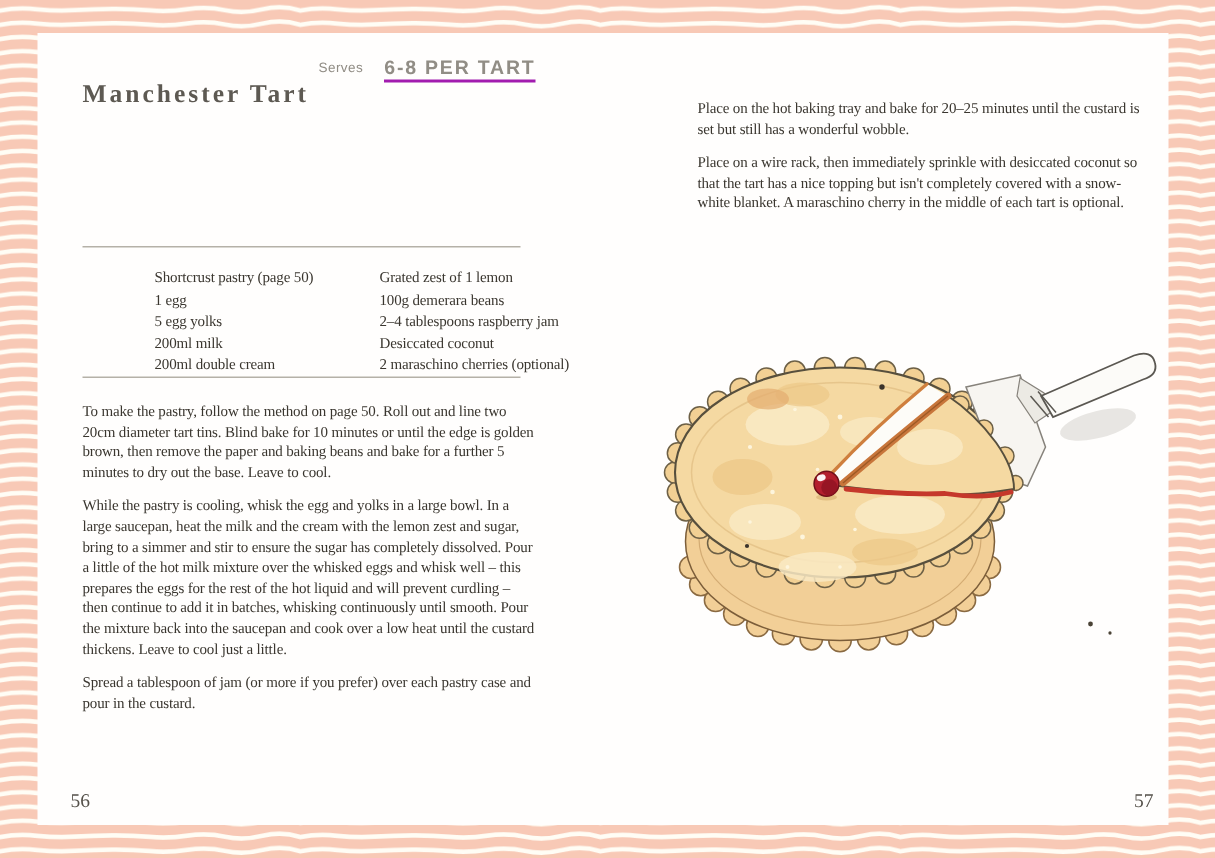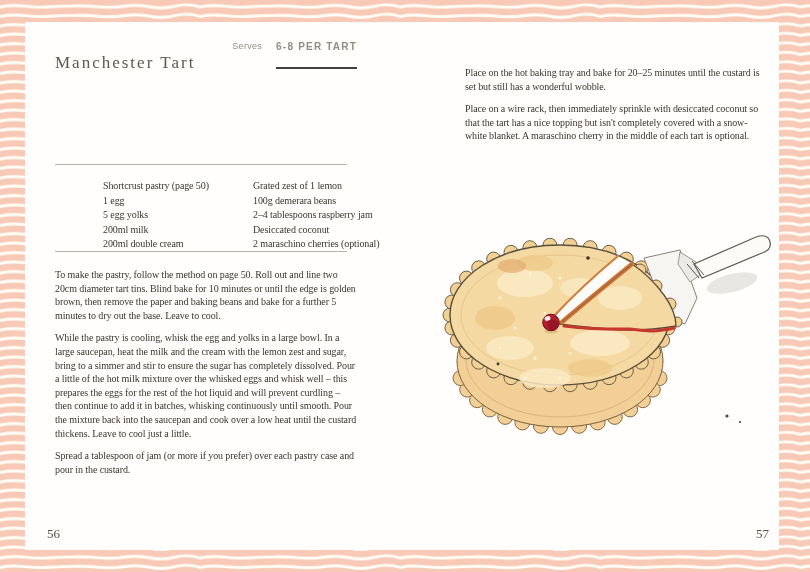--- a/index.html
+++ b/index.html
@@ -5,23 +5,23 @@
   html,body{margin:0;padding:0;background:#e9e4de;}
   .stage{position:relative;width:810px;height:572px;overflow:hidden;
          font-family:"Liberation Serif",serif;-webkit-font-smoothing:antialiased;}
   .stripes-bg{position:absolute;left:0;top:0;width:810px;height:572px;display:block;}
   .page{position:absolute;left:25px;top:22px;width:754px;height:528px;background:#fffefd;}
 
   
   .serves-block{position:absolute;left:30px;top:14px;width:302px;text-align:right;
                 font-family:"Liberation Sans",sans-serif;color:#918d85;white-space:nowrap;}
   .serves-label{font-size:9px;letter-spacing:.3px;margin-right:14px;vertical-align:1px;}
-  .serves-value{font-size:10px;font-weight:bold;letter-spacing:1.2px;
-                border-bottom:2px solid #404040;padding-bottom:15px;}
-  .recipe-title{position:absolute;left:30px;top:31px;font-size:17px;font-weight:normal;
+  .serves-value{font-size:13px;font-weight:bold;letter-spacing:1.2px;
+                border-bottom:2px solid #a21caf;padding-bottom:1px;}
+  .recipe-title{position:absolute;left:30px;top:31px;font-size:17px;font-weight:bold;
                 letter-spacing:2px;color:#5d5952;margin:0;}
   .intro{position:absolute;left:30px;top:76px;width:296px;font-weight:bold;
          font-size:9.8px;line-height:13.6px;letter-spacing:-.15px;color:#3a362f;}
   .rule{position:absolute;left:30px;width:292px;border-top:1px solid #b5b1a8;height:0;}
   .rule-1{top:142px;} .rule-2{top:229px;}
   .ingredients{position:absolute;top:157px;font-size:10px;line-height:14.6px;
                letter-spacing:-.1px;color:#3a362f;margin-left:48px;}
   .ing-col-1{left:30px;width:145px;}
   .ing-col-2{left:180px;width:150px;}
   .ingredients div{white-space:nowrap;}

